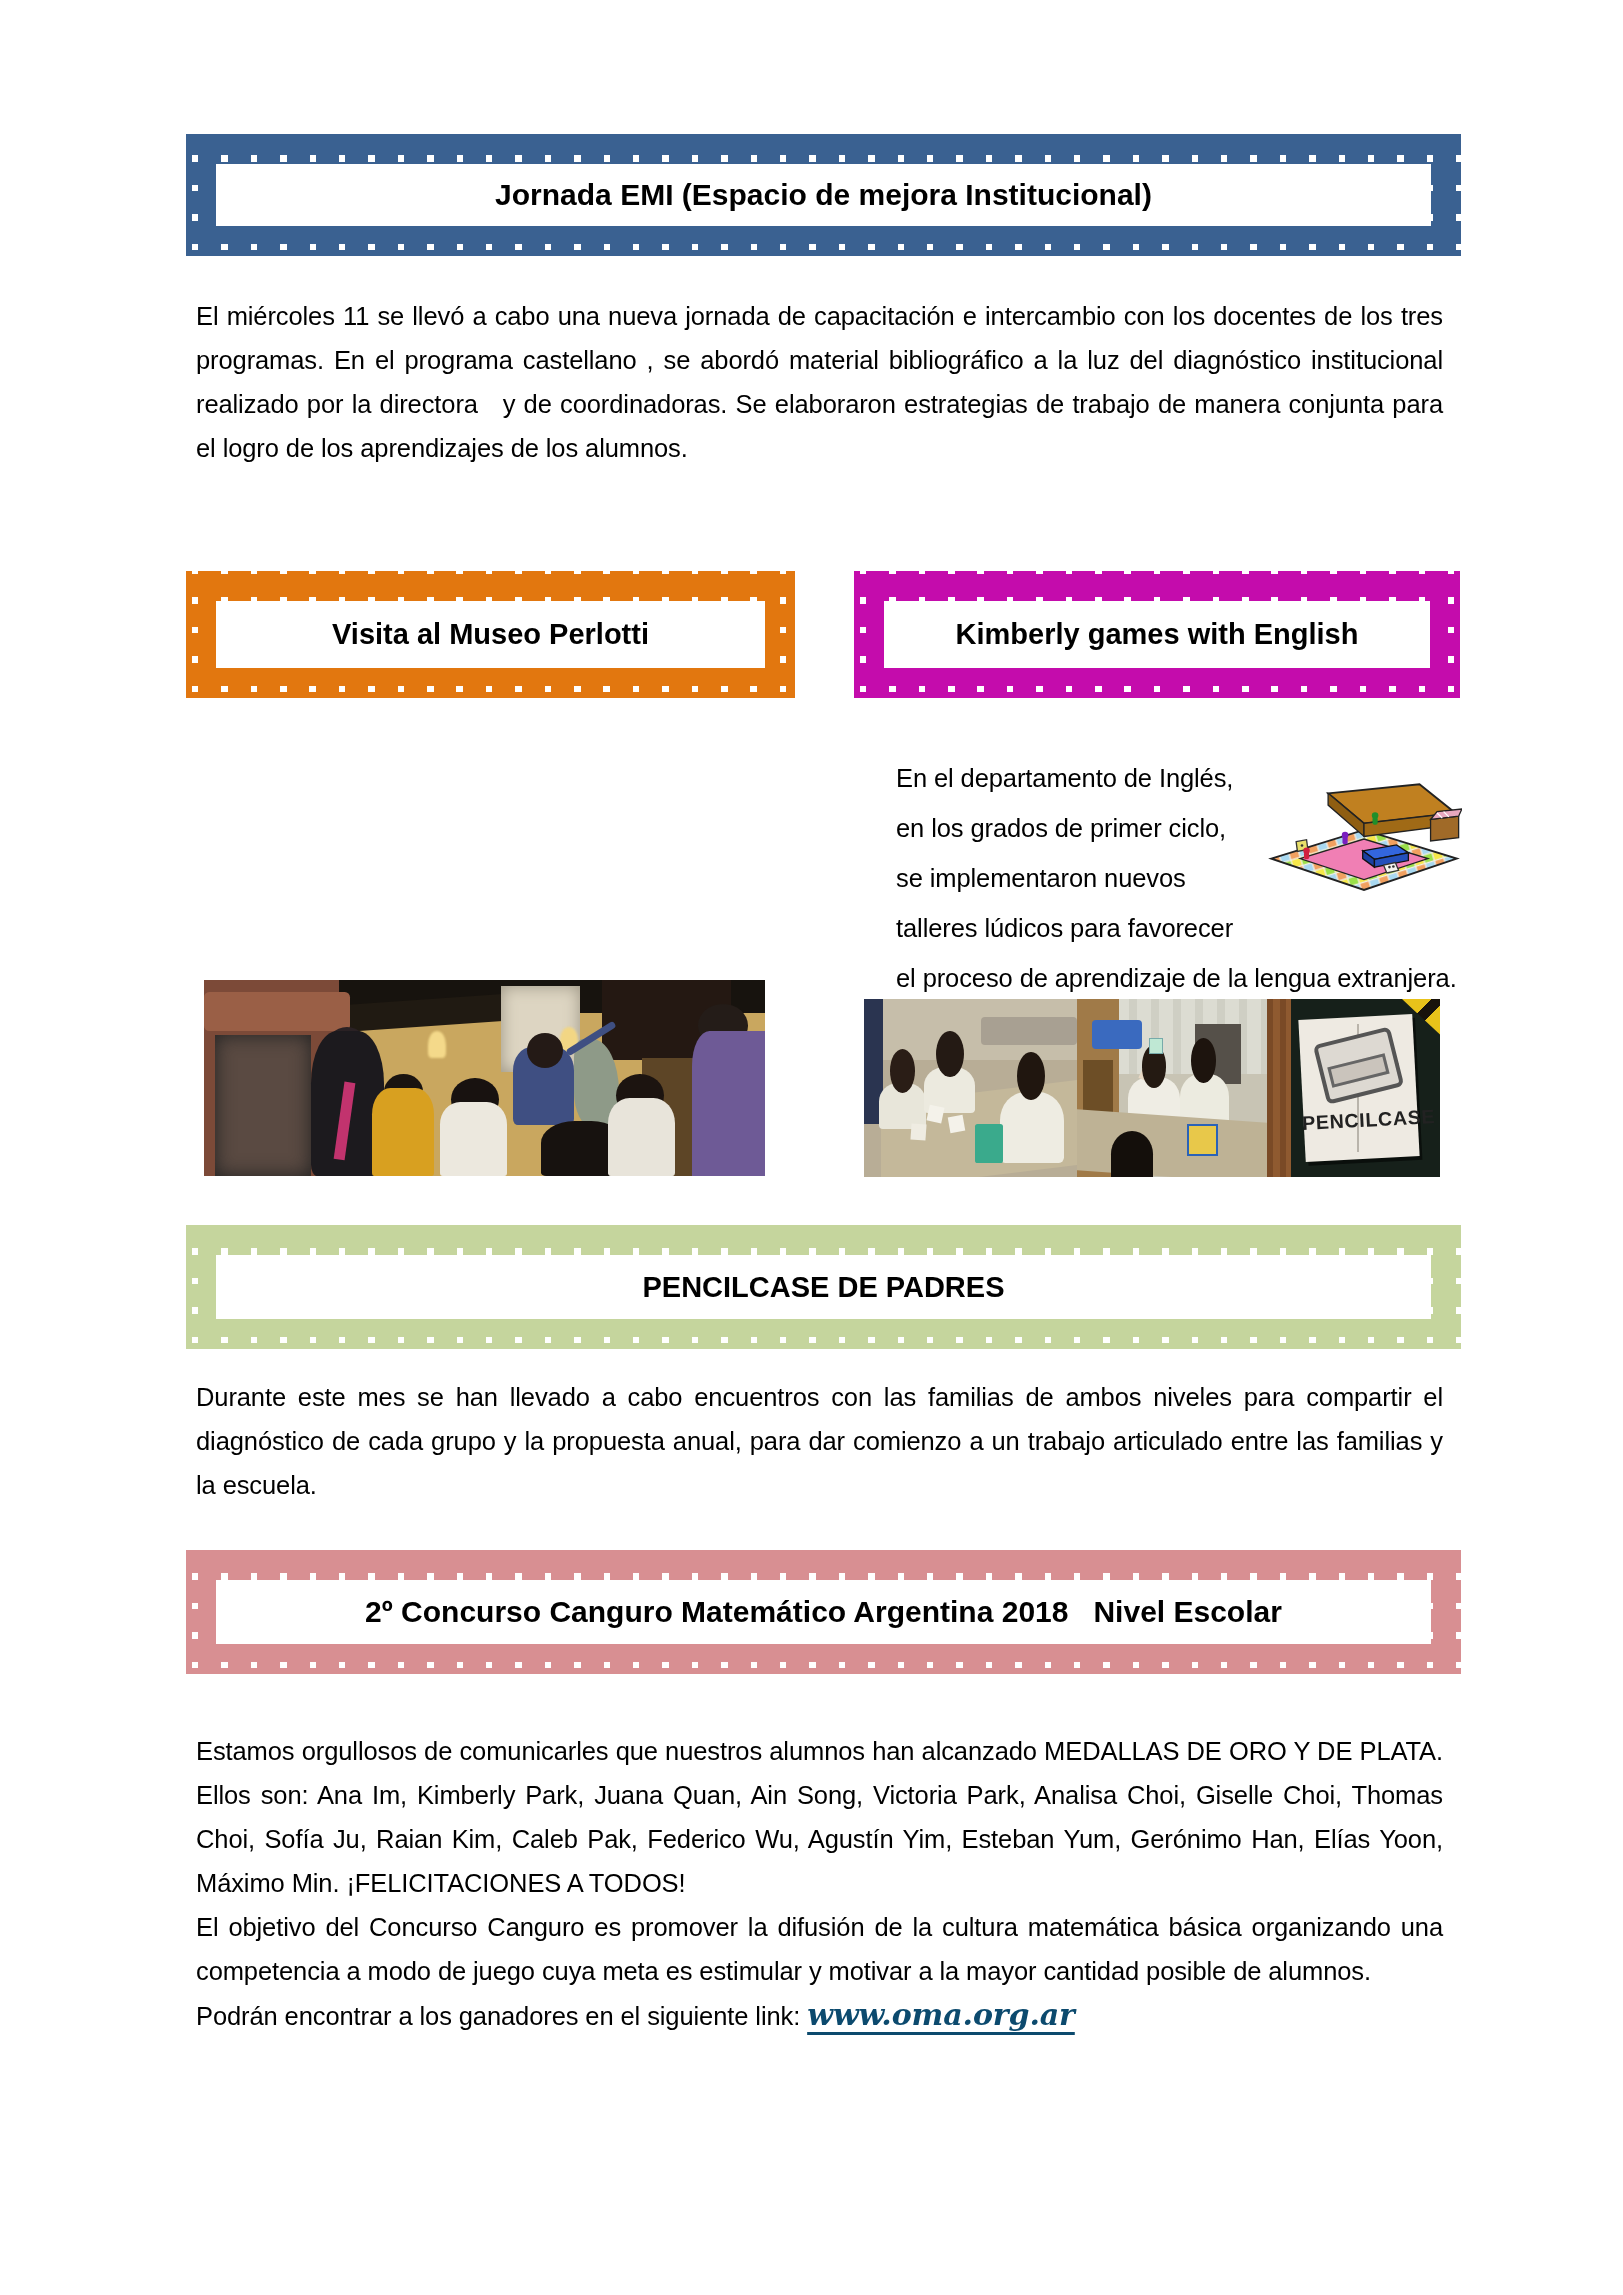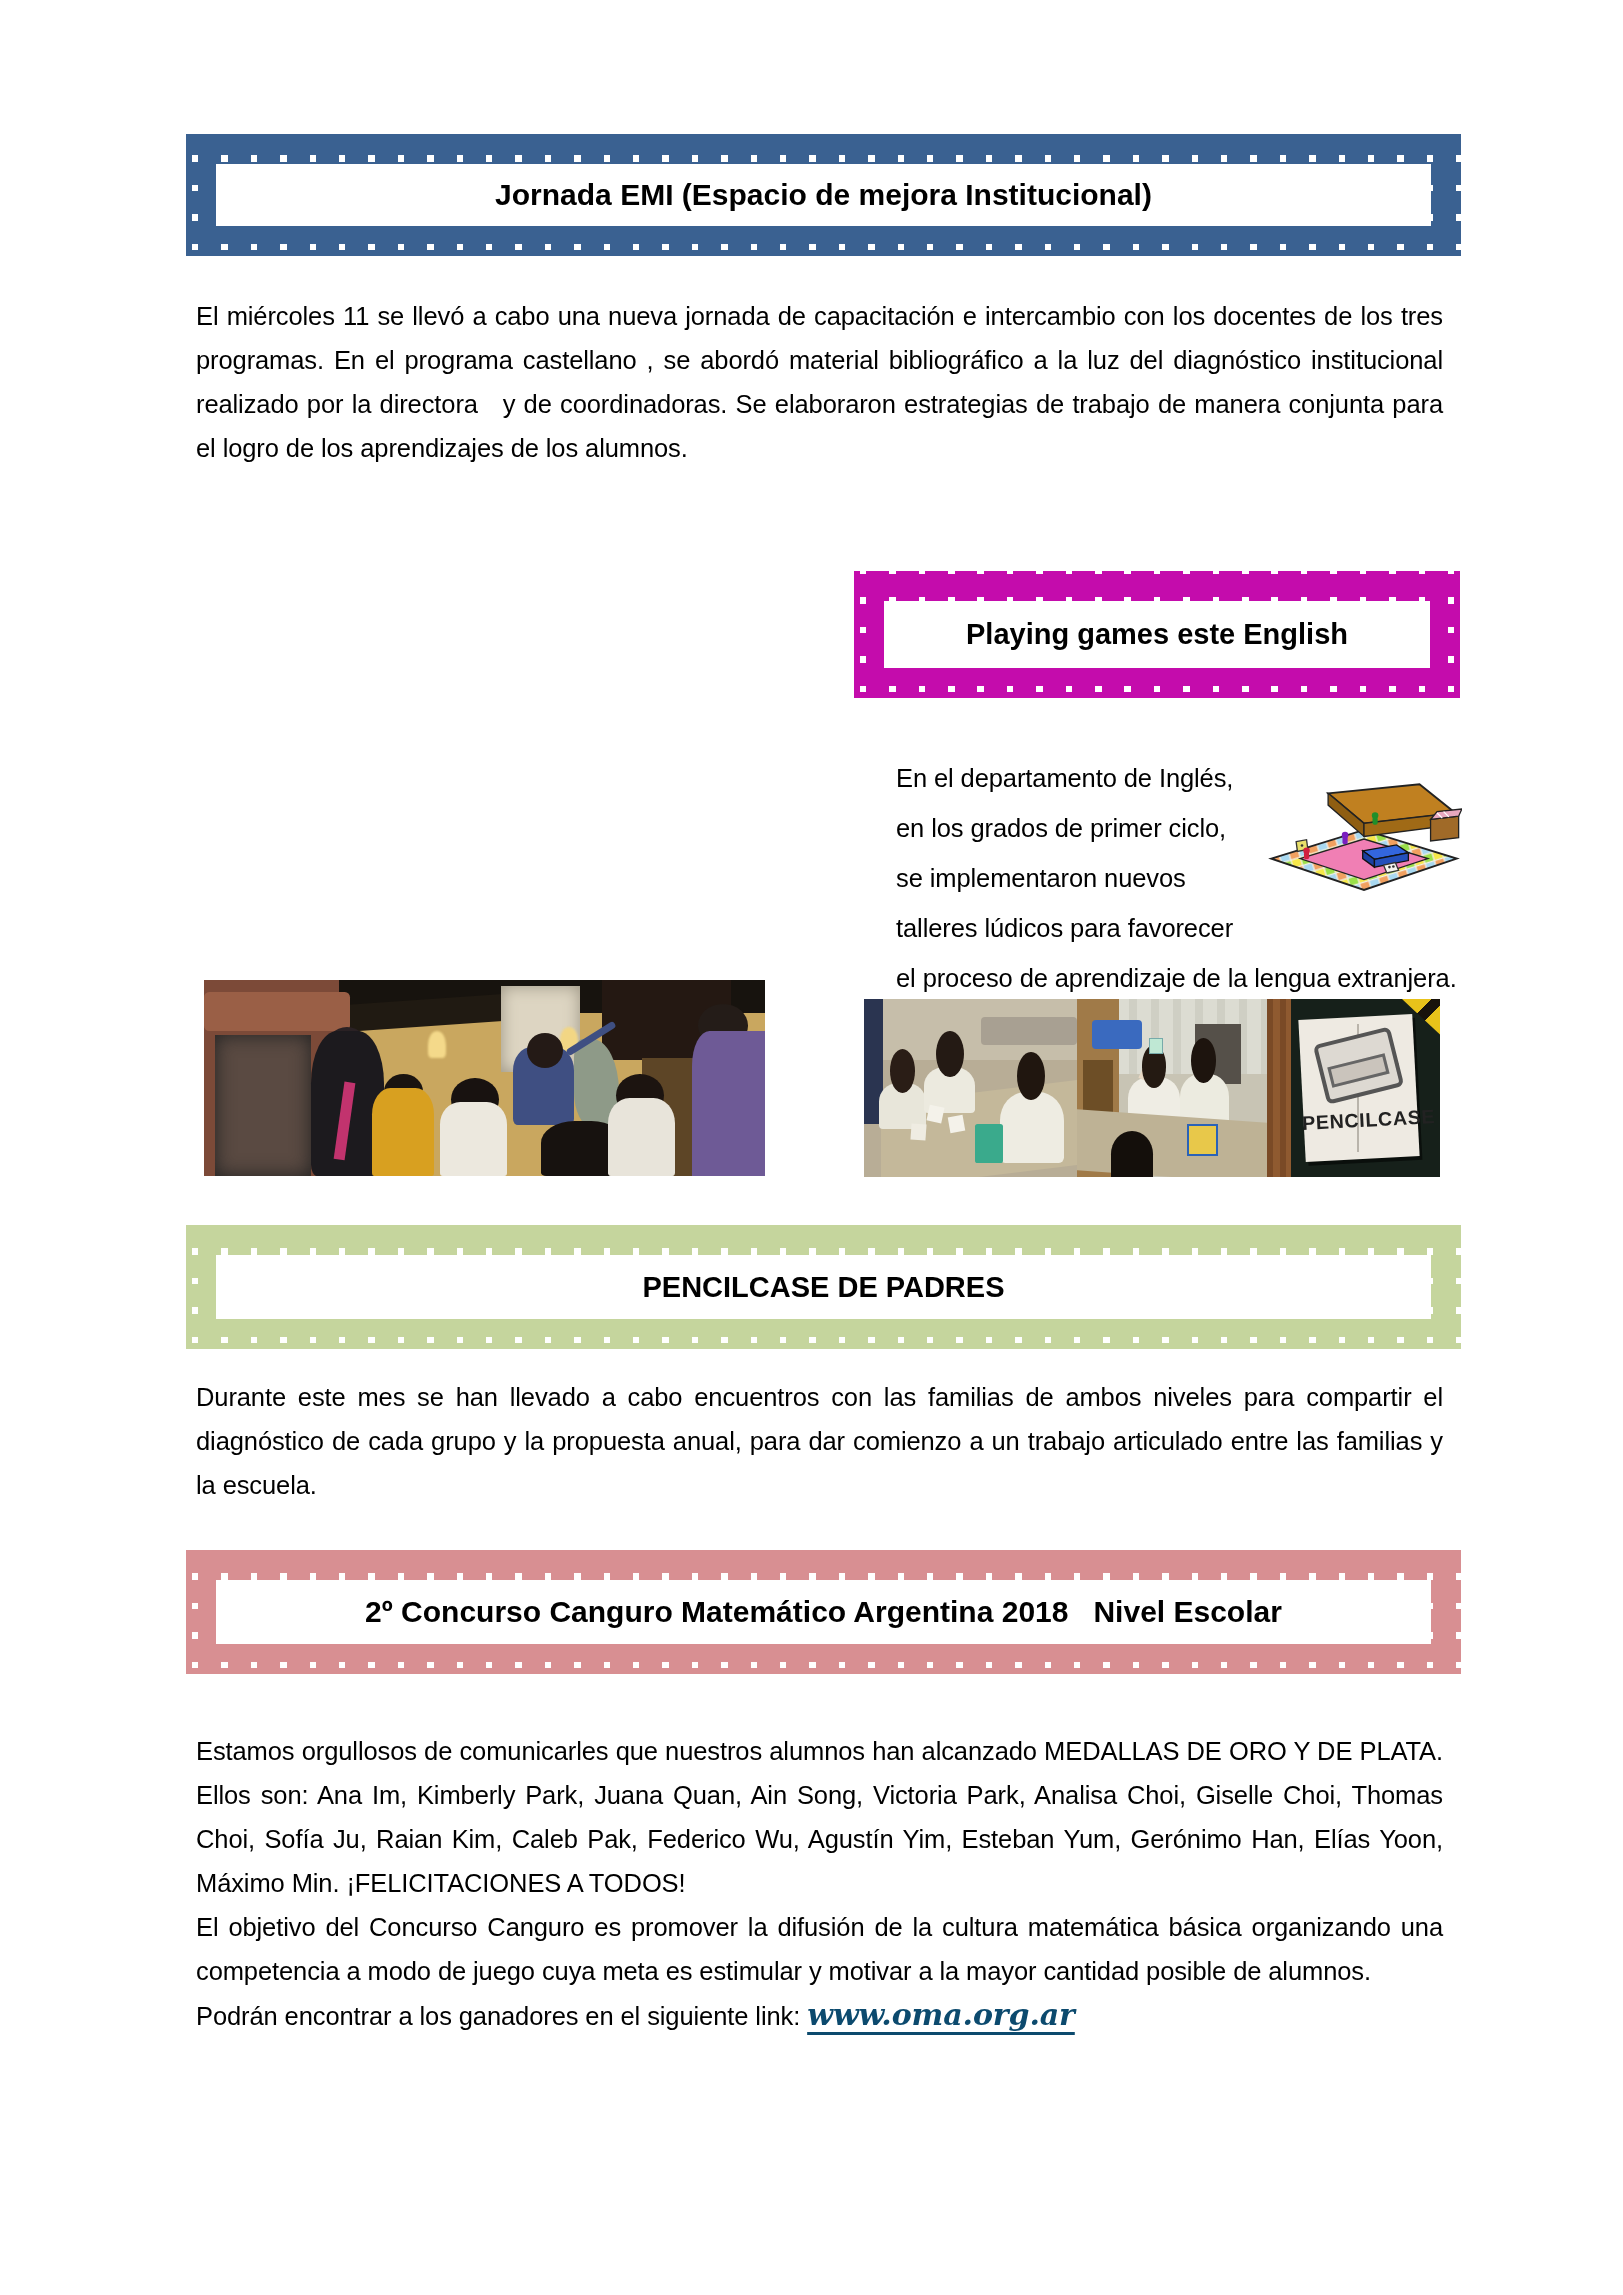--- a/index.html
+++ b/index.html
@@ -166,24 +166,29 @@
   <div class="banner b-blue" style="left:186px; top:134px; width:1275px; height:122px;">
     <div class="banner-inner">
       <div class="banner-title">Jornada EMI (Espacio de mejora Institucional)</div>
     </div>
   </div>
 
   <div class="para" style="left:196px; top:294px; width:1247px;">
     <p>El miércoles 11 se llevó a cabo una nueva jornada de capacitación e intercambio con los docentes de los tres programas. En el programa castellano , se abordó material bibliográfico a la luz del diagnóstico institucional realizado por la directora&nbsp;&nbsp; y de coordinadoras. Se elaboraron estrategias de trabajo de manera conjunta para el logro de los aprendizajes de los alumnos.</p>
   </div>
 
+  <div class="banner b-orange" style="left:186px; top:571px; width:609px; height:127px;">
+    <div class="banner-inner">
+      <div class="banner-title" style="font-size:29px;">Visita al Museo Perlotti</div>
+    </div>
+  </div>
 
   <div class="banner b-magenta" style="left:854px; top:571px; width:606px; height:127px;">
     <div class="banner-inner">
-      <div class="banner-title" style="font-size:29px;">Playing games este English</div>
+      <div class="banner-title" style="font-size:29px;">Kimberly games with English</div>
     </div>
   </div>
 
 
   <div class="para left-align" style="left:896px; top:753px; width:566px; line-height:50px;">
     <svg class="clipart" viewBox="0 0 300 190">
       <defs>
         <pattern id="tiles" width="30" height="26" patternUnits="userSpaceOnUse" patternTransform="rotate(-17)">
           <rect width="30" height="26" fill="#f2efe6"></rect>
           <rect x="1" y="1" width="13" height="11" fill="#f6e84a"></rect>

